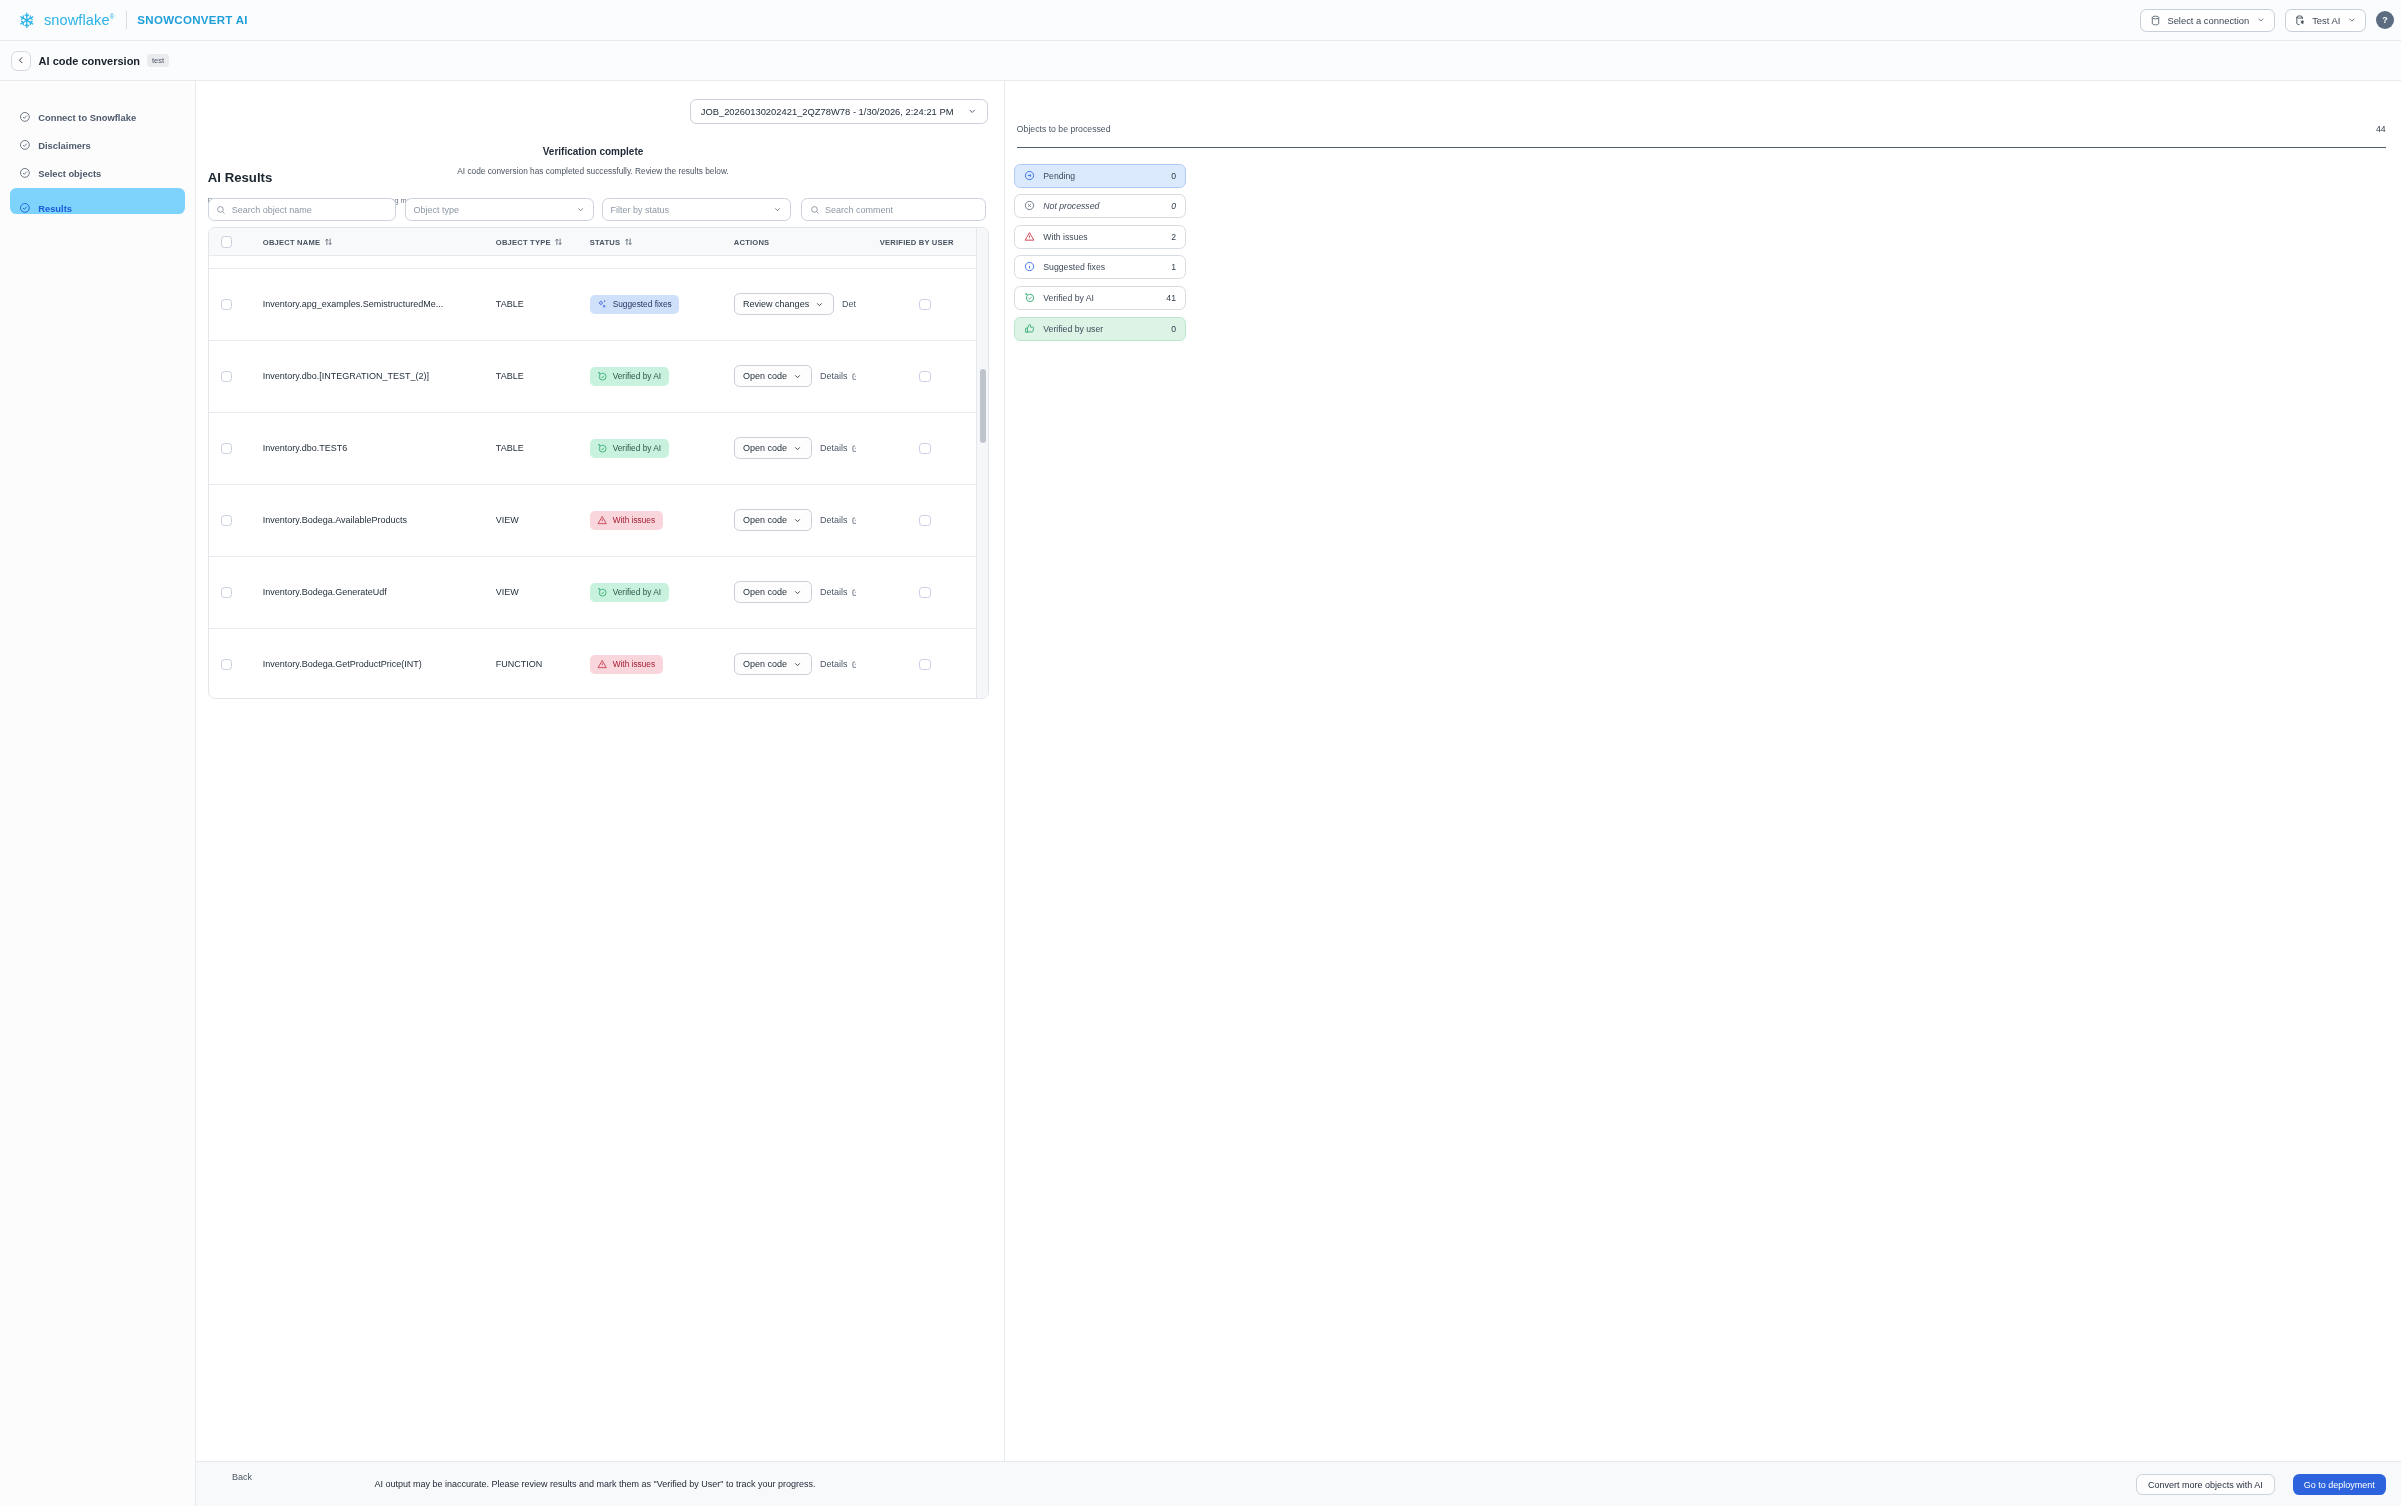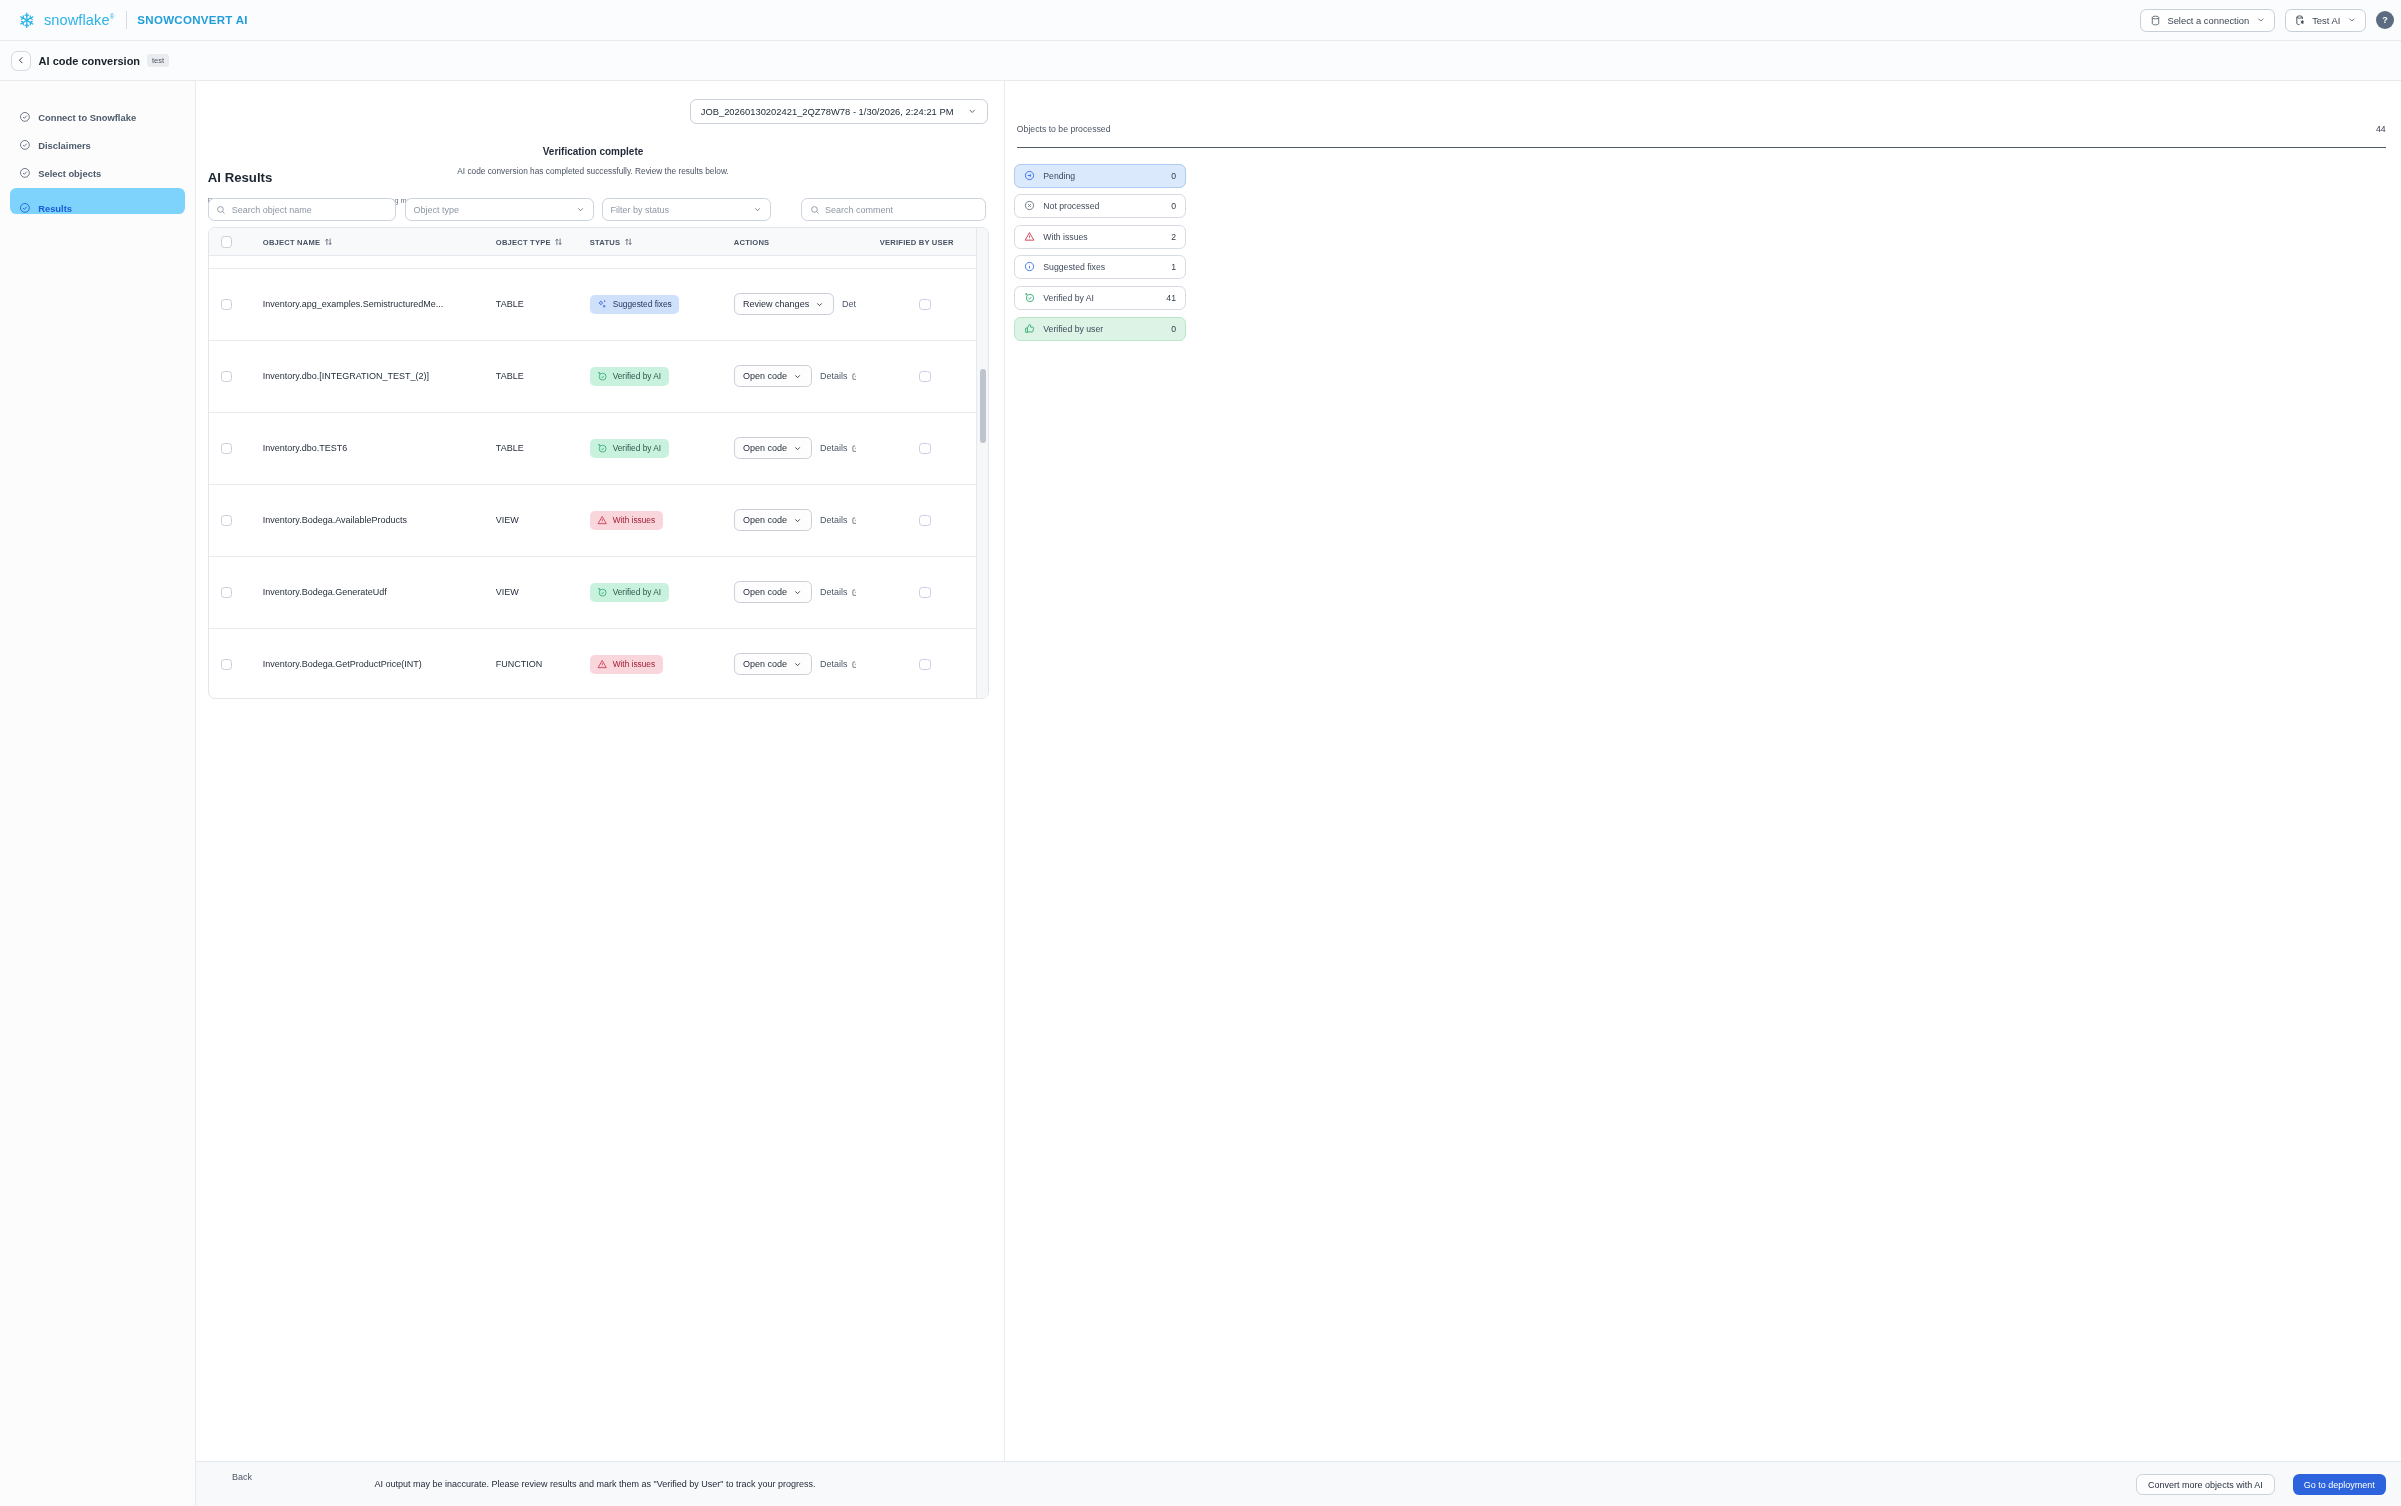--- a/index.html
+++ b/index.html
@@ -52,21 +52,21 @@
     font-size:8.3px; color:#4a5462; }
 
   .filter { position:absolute; top:117px; height:23px; border:0.7px solid #ccd3dd; border-radius:6.3px;
     background:#fff; display:flex; align-items:center; gap:5.6px; padding:0 7.6px; font-size:9px; color:#8d97a5; }
   .filter input { border:none; outline:none; font-size:9px; color:#242e3d; width:100%;
     font-family:"Liberation Sans","DejaVu Sans",sans-serif; background:transparent; }
   .filter input::placeholder { color:#8d97a5; }
   .filter .chev { margin-left:auto; }
   .f1 { left:11.8px;  width:188px; }
   .f2 { left:209px; width:189px; cursor:pointer; }
-  .f3 { left:406px; width:169px; cursor:pointer; }
+  .f3 { left:406px; width:189px; cursor:pointer; }
   .f4 { left:605px; width:185px; }
 
   
   .table-card { position:absolute; left:11.8px; top:146px; width:781px; height:472px;
     border:0.7px solid #e2e6eb; border-radius:7px; background:#fff; overflow:hidden; }
   .thead { position:relative; height:28px; background:#f7f9fb; border-bottom:0.7px solid #e5e8ee; }
   .thead .hcell { position:absolute; top:0; height:28px; display:flex; align-items:center; gap:3.5px;
     font-size:7.6px; font-weight:700; color:#485362; letter-spacing:0.2px; }
   .sort { color:#5b6573; display:inline-flex; }
   .col-cb { left:11.8px; }  .col-name { left:54px; } .col-type { left:287px; }
@@ -535,21 +535,21 @@
   <div class="summary-divider"></div>
 
   <div class="stat-card stat-pending" style="top:83px;">
     <svg width="11" height="11" viewBox="0 0 24 24" fill="none" stroke="#2563eb" stroke-width="1.8">
         <circle cx="12" cy="12" r="9"></circle>
         <path d="M8 12h7M12.2 8.8L15.5 12l-3.3 3.2"></path>
       </svg>
     <span>Pending</span>
     <span class="val">0</span>
   </div>
-  <div class="stat-card" style="top:113px;">
+  <div class="stat-card" style="top:113px;font-style:italic;">
     <svg width="11" height="11" viewBox="0 0 24 24" fill="none" stroke="#5c6878" stroke-width="1.8">
         <circle cx="12" cy="12" r="9"></circle>
         <path d="M9 9l6 6M15 9l-6 6"></path>
       </svg>
     <span>Not processed</span>
     <span class="val">0</span>
   </div>
   <div class="stat-card" style="top:144px;">
     <svg width="11" height="11" viewBox="0 0 24 24" fill="none" stroke="#c6293c" stroke-width="1.8">
         <path d="M12 3.5L21.5 20h-19z"></path>

